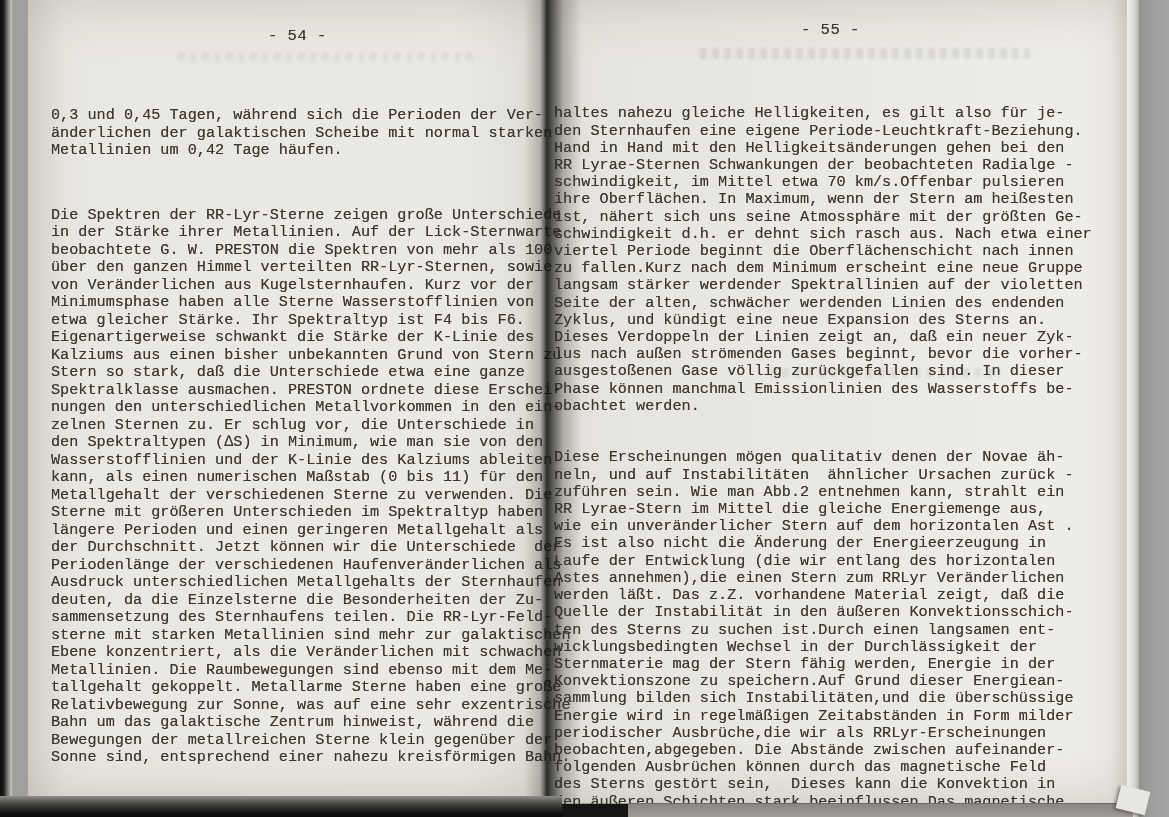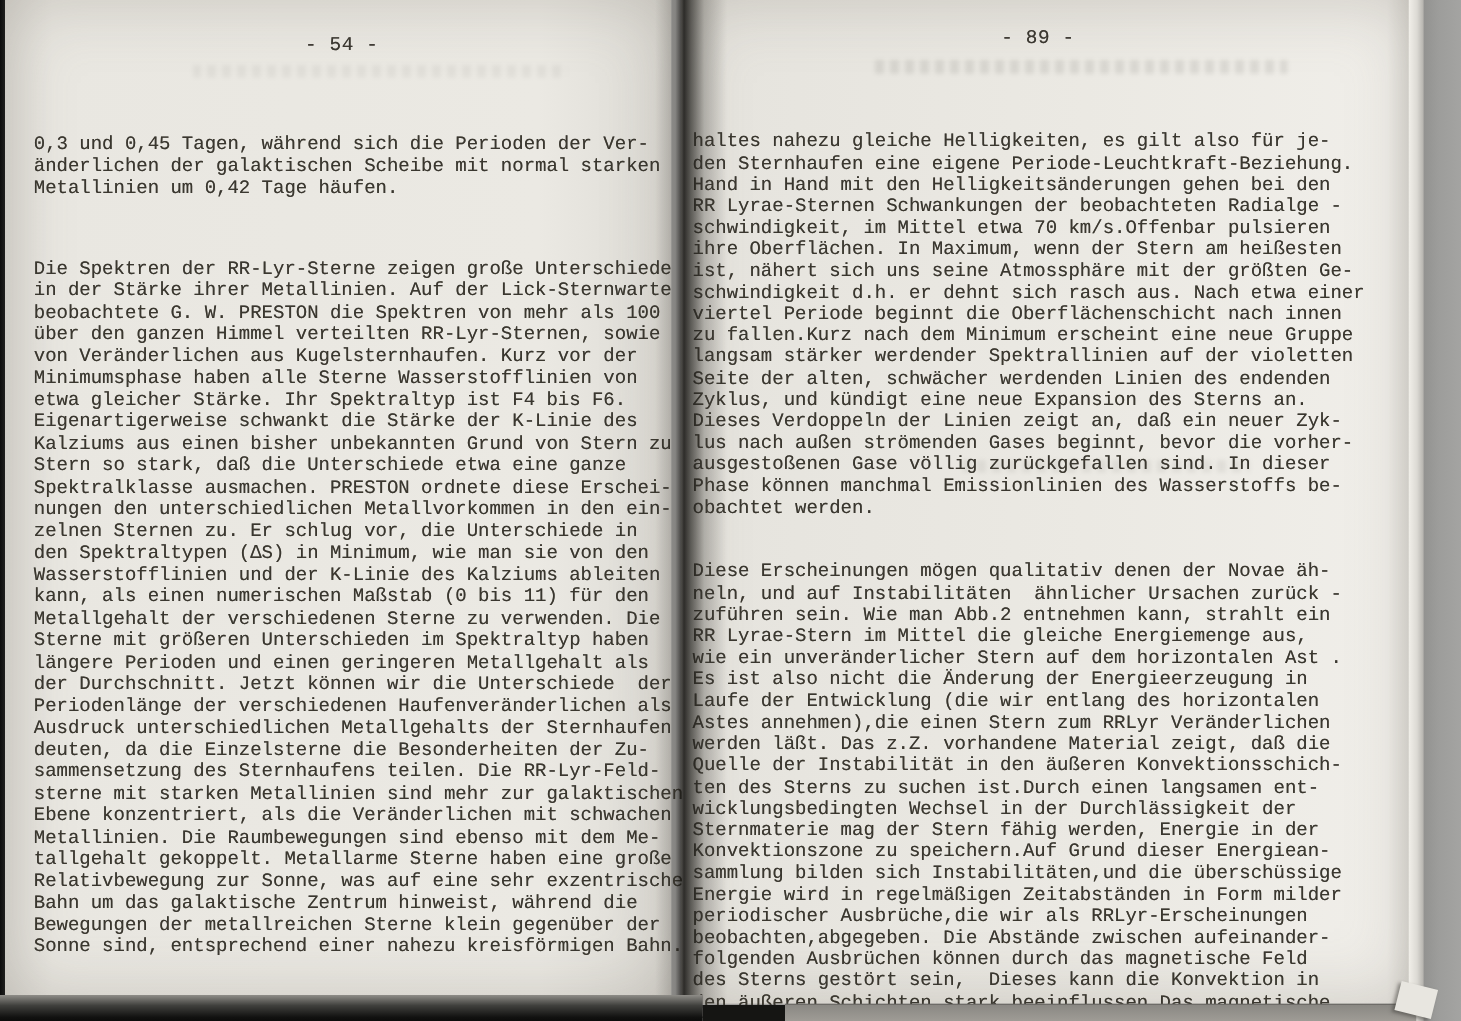--- a/index.html
+++ b/index.html
@@ -19,21 +19,21 @@
     position: absolute; left: 0; top: 0; width: 12px; height: 100%;
     background: linear-gradient(to right, #0c0c0c 0%, #1d1d1c 30%, #767470 62%, #cbc9c3 100%);
   }
 
   
   .page {
     position: absolute; top: 0;
     box-shadow: inset 0 0 55px rgba(110, 105, 95, 0.28);
   }
   .page-left {
-    left: 4px; width: 533px; height: 799px;
+    left: 28px; width: 533px; height: 799px;
     background: linear-gradient(to right, #dedcd6 0%, #e9e7e1 7%, #ebe9e3 80%, #dddbd5 100%);
   }
   .page-right {
     left: 545px; width: 588px; height: 803px;
     background: linear-gradient(to right, #c7c5bf 0%, #e6e4de 6%, #ebe9e3 55%, #f0eee9 96%, #d6d4ce 100%);
   }
 
   
   .gutter {
     position: absolute; left: 524px; top: 0; width: 58px; height: 803px;
@@ -162,21 +162,21 @@
 Bewegungen der metallreichen Sterne klein gegenüber der
 Sonne sind, entsprechend einer nahezu kreisförmigen Bahn.</p>
       <p>Die Leuchtkräfte der RR-Lyr-Sterne scheinen in erster
 Linie von ihrem Metallgehalt beeinflußt. Veränderliche im
 gleichen Sternhaufen haben wegen des gleichen Metallge-</p>
     </div>
     <div class="ghost ghost-2"></div>
   </div>
 
   <div class="page page-right">
-    <div class="pagenum">- 89 -</div>
+    <div class="pagenum">- 55 -</div>
     <div class="bodytext">
       <p>haltes nahezu gleiche Helligkeiten, es gilt also für je-
 den Sternhaufen eine eigene Periode-Leuchtkraft-Beziehung.
 Hand in Hand mit den Helligkeitsänderungen gehen bei den
 RR Lyrae-Sternen Schwankungen der beobachteten Radialge -
 schwindigkeit, im Mittel etwa 70 km/s.Offenbar pulsieren
 ihre Oberflächen. In Maximum, wenn der Stern am heißesten
 ist, nähert sich uns seine Atmossphäre mit der größten Ge-
 schwindigkeit d.h. er dehnt sich rasch aus. Nach etwa einer
 viertel Periode beginnt die Oberflächenschicht nach innen

